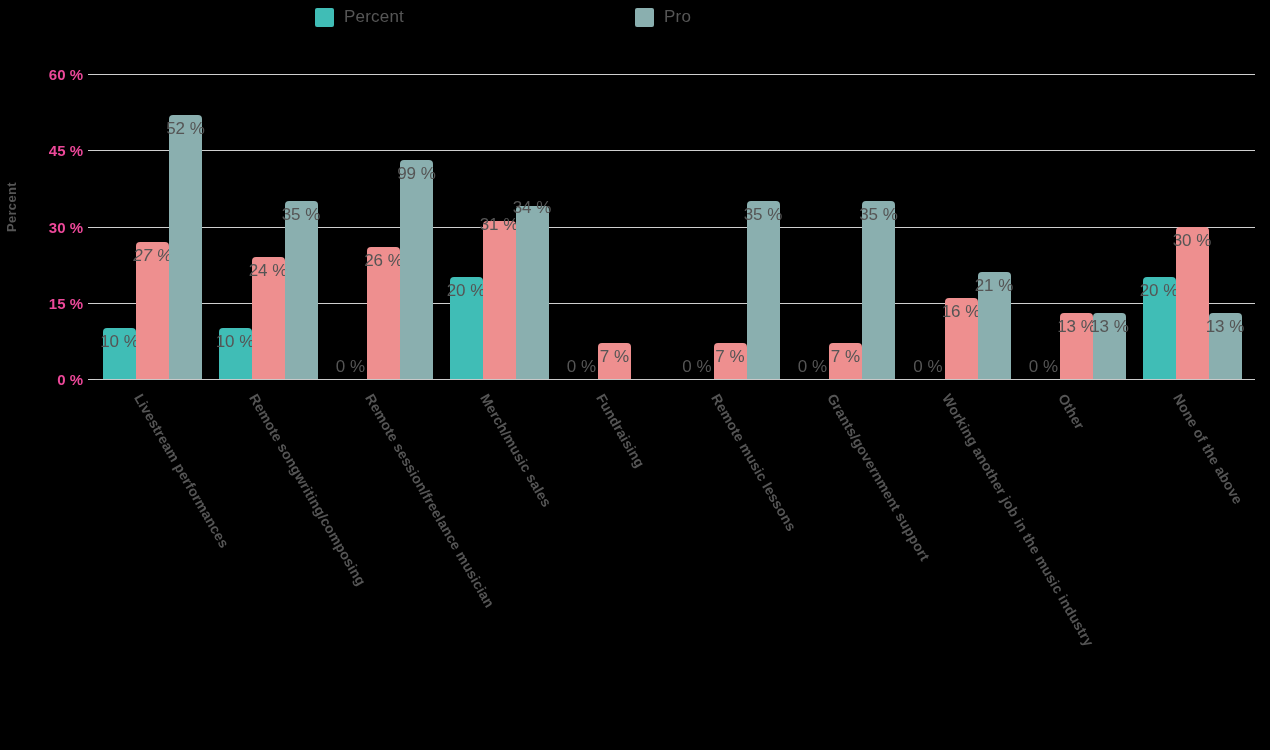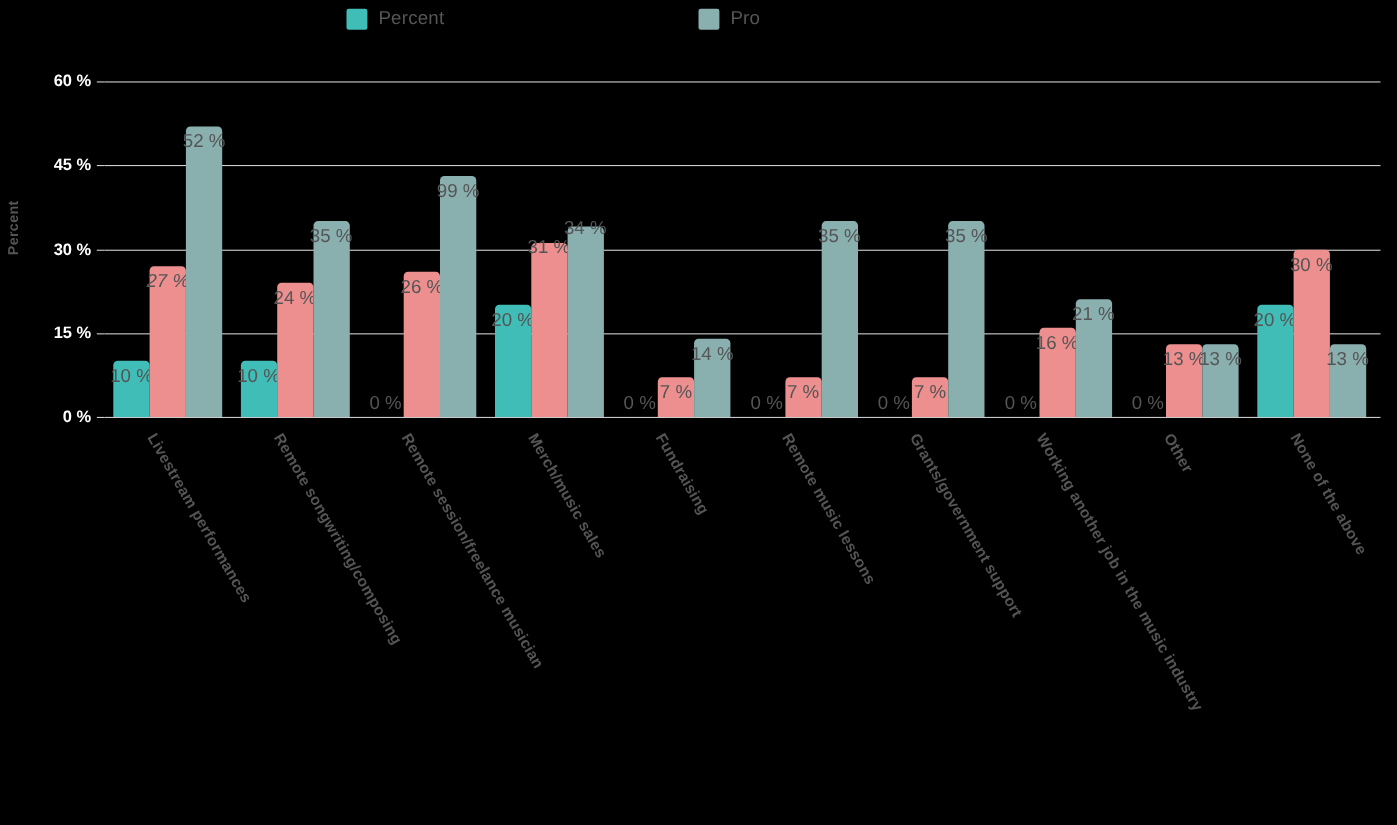--- a/index.html
+++ b/index.html
@@ -54,21 +54,21 @@
     background: #cfcfcf;
   }
   .gridline.zero { background: #c9c9c9; }
 
   
   #yaxis { position: absolute; left: 0; top: 0; width: 95px; height: 750px; }
   .ytick {
     position: absolute;
     right: 12px;
     transform: translateY(-50%);
-    color: #ffffff;
+    color: #ec4899;
     font-size: 15px;
     font-weight: bold;
     white-space: nowrap;
   }
   .ytickmark {
     position: absolute;
     width: 7px; height: 1px;
     background: #cfcfcf;
     right: 0;
   }
@@ -207,24 +207,20 @@
         </div>
       </div>
       <div class="group" style="left: 470px; width: 99px;">
         <div class="bar-wrap" style="left: 0px;">
           <div class="bar-value" style="bottom: 2px;">0 %</div>
         </div>
         <div class="bar-wrap" style="left: 33px;">
           <div class="bar" style="height: 35.5833px; background: rgb(238, 143, 143);"></div>
           <div class="bar-value" style="bottom: 11.5833px;">7 %</div>
         </div>
-        <div class="bar-wrap" style="left: 66px;">
-          <div class="bar" style="height: 71.1667px; background: rgb(138, 175, 175);"></div>
-          <div class="bar-value" style="bottom: 47.1667px;">14 %</div>
-        </div>
       </div>
       <div class="group" style="left: 585.5px; width: 99px;">
         <div class="bar-wrap" style="left: 0px;">
           <div class="bar-value" style="bottom: 2px;">0 %</div>
         </div>
         <div class="bar-wrap" style="left: 33px;">
           <div class="bar" style="height: 35.5833px; background: rgb(238, 143, 143);"></div>
           <div class="bar-value" style="bottom: 11.5833px;">7 %</div>
         </div>
         <div class="bar-wrap" style="left: 66px;">

